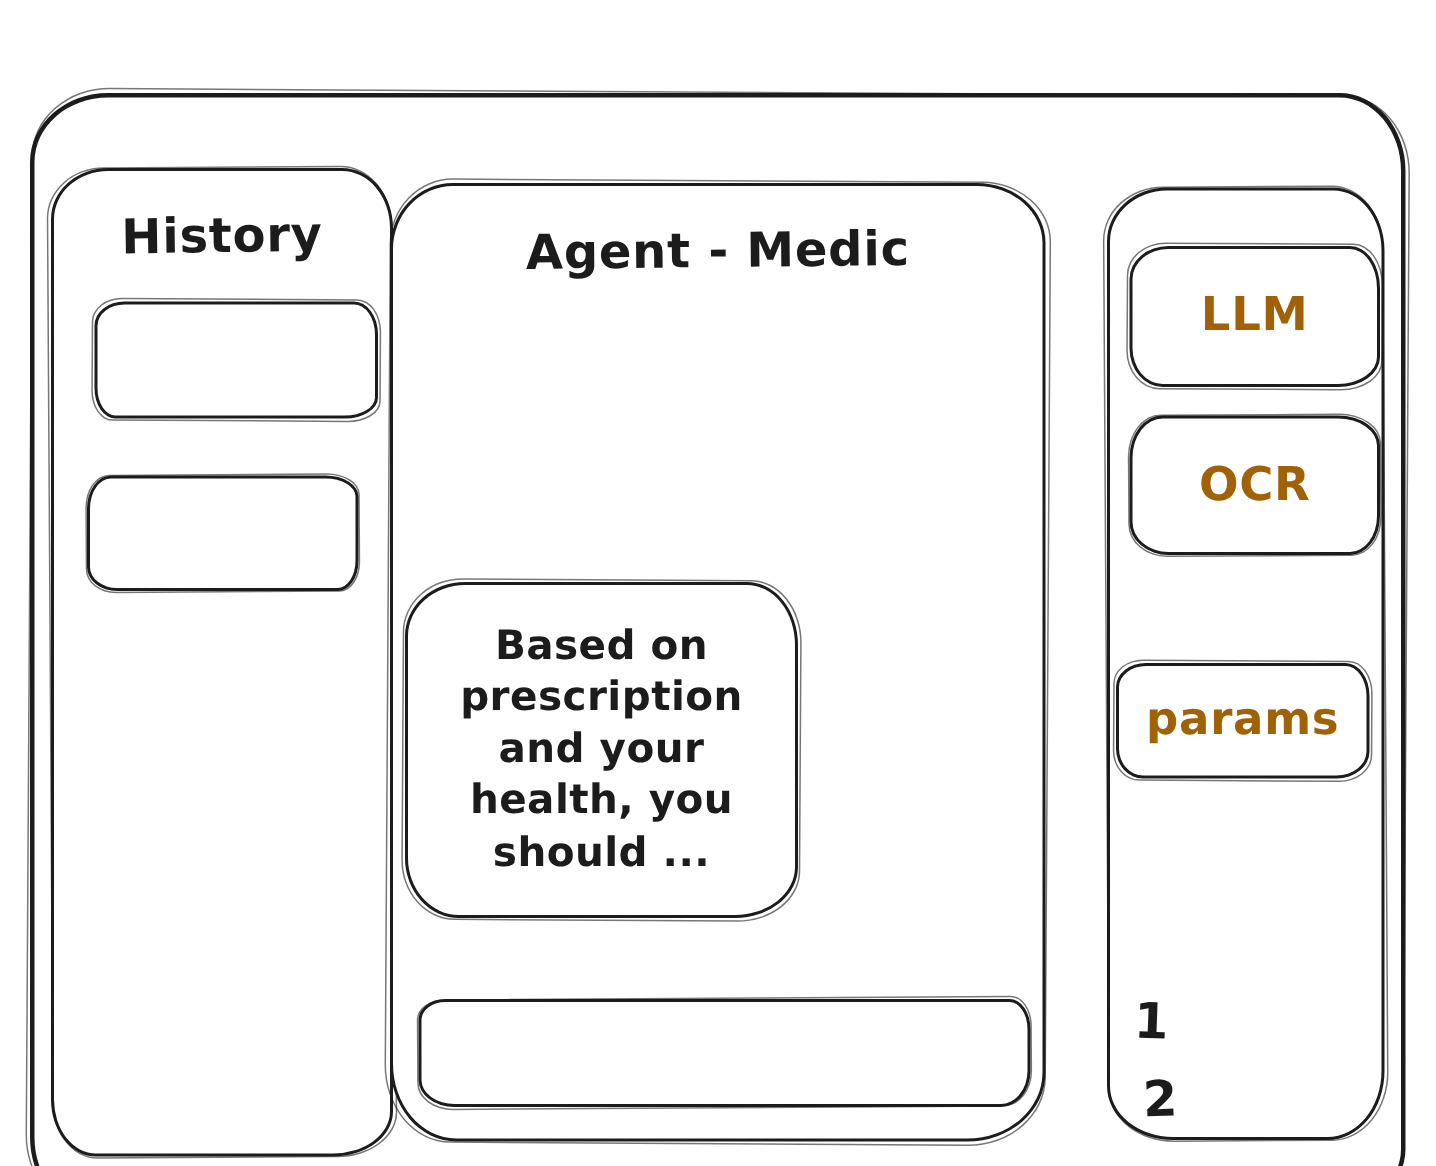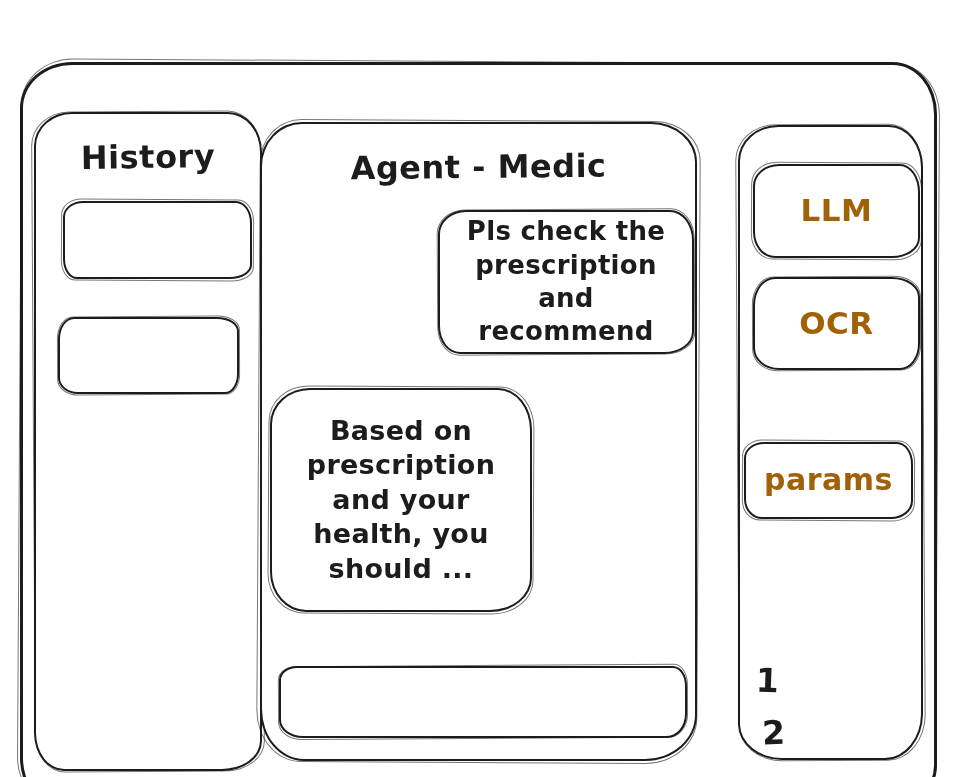--- a/index.html
+++ b/index.html
@@ -157,23 +157,20 @@
 
   <div class="sk alt history-panel">
     <div class="label history-title">History</div>
     <div class="sk history-item-1"></div>
     <div class="sk alt history-item-2"></div>
   </div>
 
   <div class="sk chat-panel">
     <div class="label chat-title">Agent - Medic</div>
 
-    <div class="sk alt center-text bubble bubble-user">
-      <span>Pls check the prescription and recommend</span>
-    </div>
 
     <div class="sk center-text bubble bubble-agent">
       <span>Based on prescription and your health, you should ...</span>
     </div>
 
     <div class="sk alt chat-input-box">
       <input type="text" placeholder="" style="">
     </div>
   </div>
 

